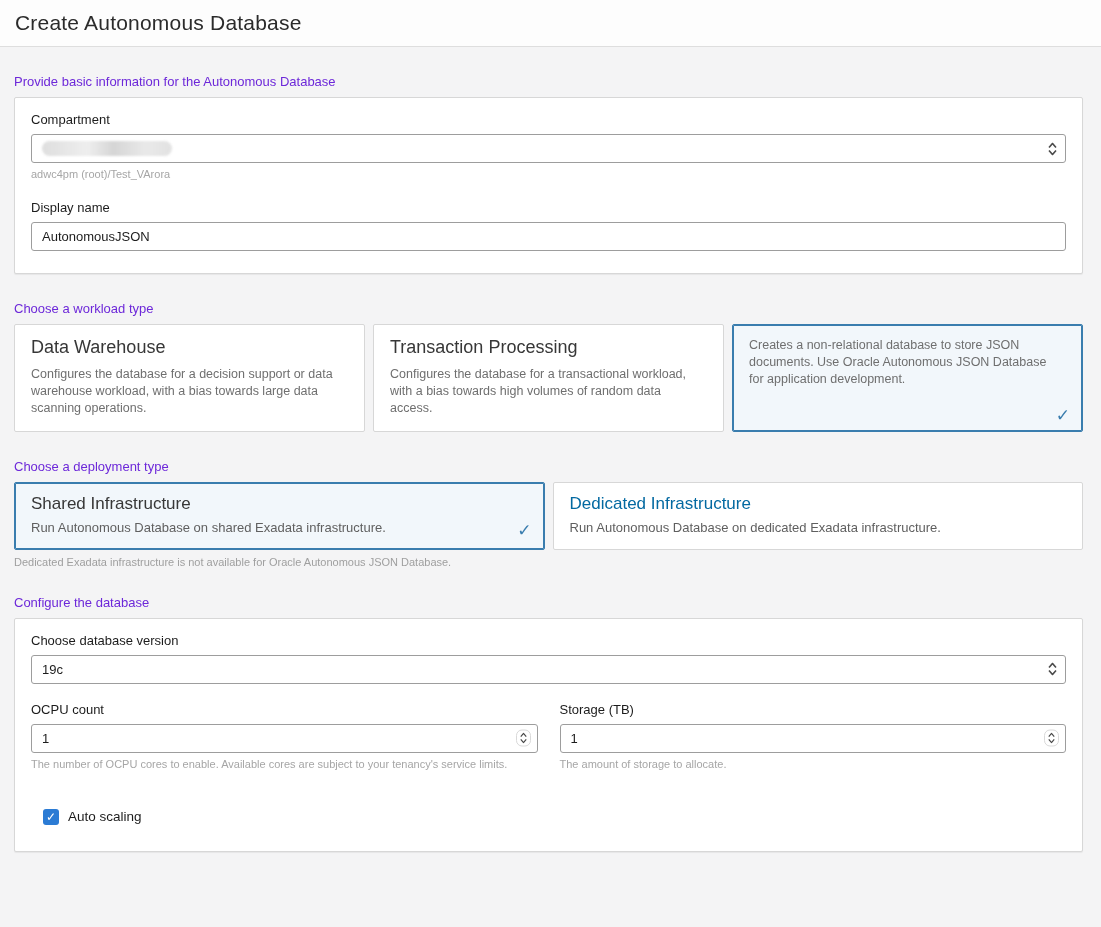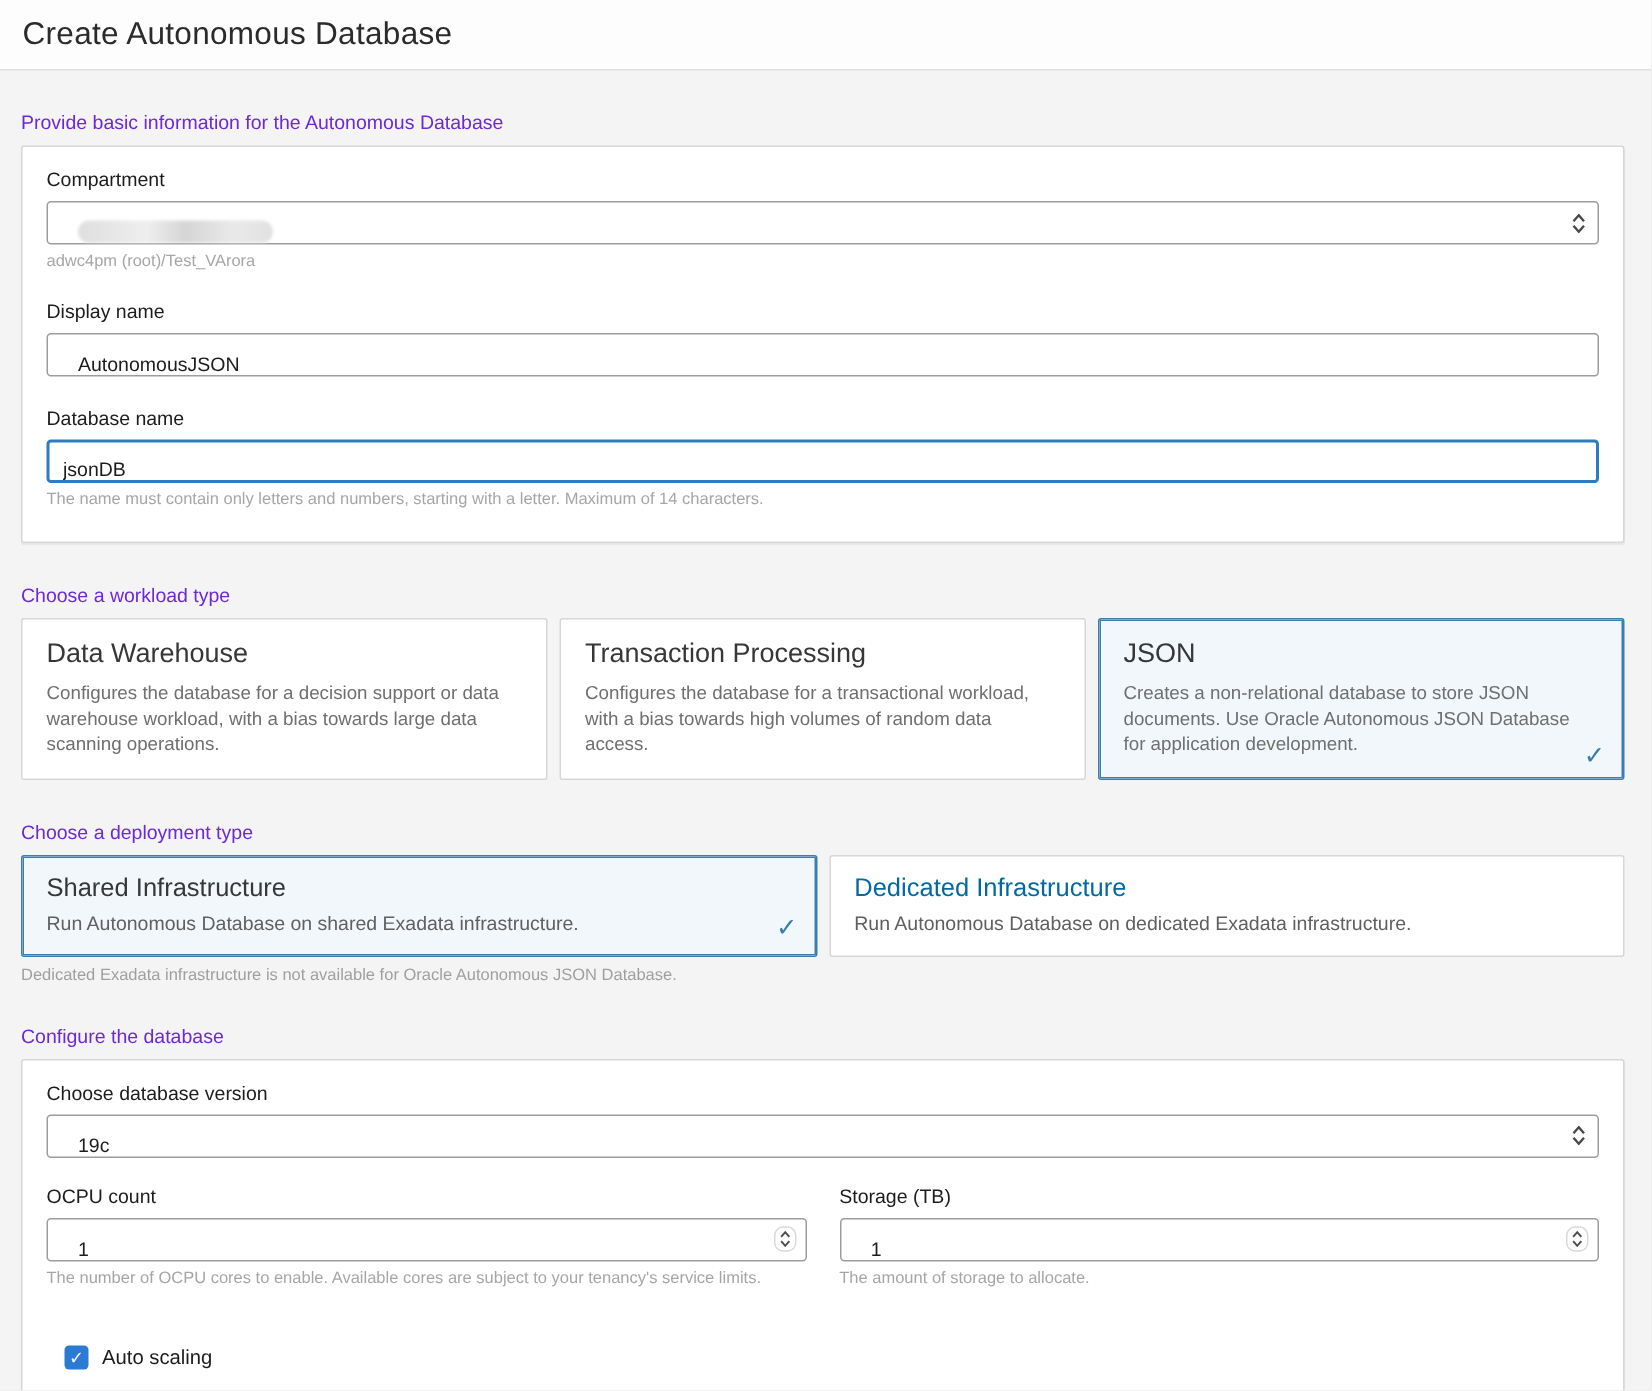--- a/index.html
+++ b/index.html
@@ -25,21 +25,21 @@
     box-shadow:0 1px 1px rgba(0,0,0,.06);
   }
   .panel.form { padding:14px 16px 22px; }
 
   .field { margin-bottom:17px; }
   .field:last-child { margin-bottom:0; }
   .field-label { display:block; font-size:13px; color:#1c1c1c; margin-bottom:7px; }
   .control {
     position:relative; width:100%; height:29px; background:#fff;
     border:1px solid #9d9d9d; border-radius:3px;
-    display:flex; align-items:flex-end; padding:0 26px 0 20px;
+    display:flex; align-items:center; padding:0 26px 0 10px;
     font-size:13px; color:#1c1c1c;
   }
   .control input {
     border:none; outline:none; width:100%; font:inherit; color:inherit; background:transparent;
   }
   .control.focused { border:2px solid #2e7bc0; padding-left:9px; }
   .stepper { position:absolute; right:8px; top:50%; transform:translateY(-50%); display:flex; flex-direction:column; gap:1px; }
   .stepper svg { display:block; }
   .stepper.boxed { border:1px solid #d9d9d9; border-radius:6px; padding:2px 3px; right:6px; }
   .helper { font-size:11px; color:#a6a6a6; margin-top:5px; }
@@ -116,43 +116,35 @@
         <div class="helper">adwc4pm (root)/Test_VArora</div>
       </div>
 
       <div class="field" style="margin-top:20px;">
         <label class="field-label">Display name</label>
         <div class="control">
           <input type="text" value="AutonomousJSON" style="">
         </div>
       </div>
 
-      <div class="field" style="margin-top:20px;">
-        <label class="field-label">Database name</label>
-        <div class="control focused">
-          <input type="text" value="jsonDB" style="">
-        </div>
-        <div class="helper">The name must contain only letters and numbers, starting with a letter. Maximum of 14 characters.</div>
-      </div>
 
     </div>
 
     <div class="section-label">Choose a workload type</div>
 
     <div class="cards3">
       <div class="sel-card">
         <div class="card-title">Data Warehouse</div>
         <div class="card-desc">Configures the database for a decision support or data warehouse workload, with a bias towards large data scanning operations.</div>
       </div>
       <div class="sel-card">
         <div class="card-title">Transaction Processing</div>
         <div class="card-desc">Configures the database for a transactional workload, with a bias towards high volumes of random data access.</div>
       </div>
       <div class="sel-card selected">
-        <div class="card-title">JSON</div>
         <div class="card-desc">Creates a non-relational database to store JSON documents. Use Oracle Autonomous JSON Database for application development.</div>
         <span class="check">✓</span>
       </div>
     </div>
 
     <div class="section-label">Choose a deployment type</div>
 
     <div class="cards2 deploy">
       <div class="sel-card selected">
         <div class="card-title">Shared Infrastructure</div>

